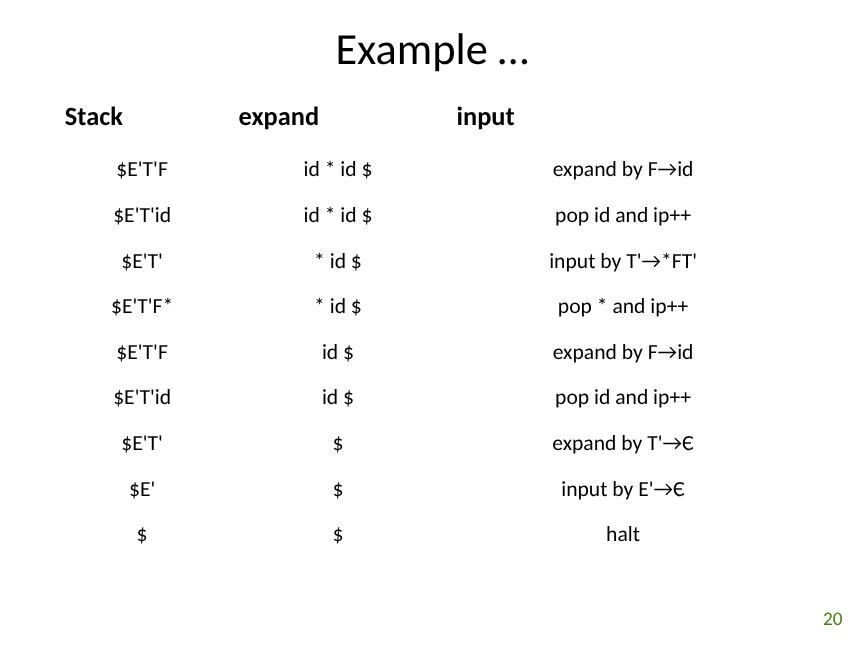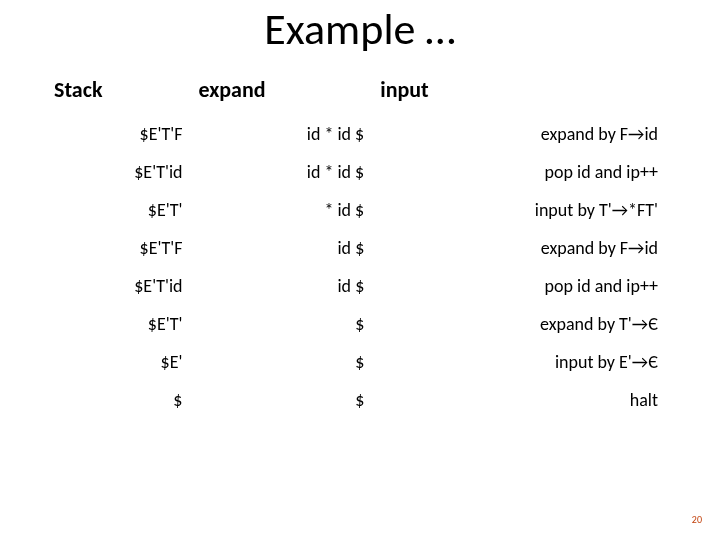--- a/index.html
+++ b/index.html
@@ -13,56 +13,56 @@
     overflow: hidden;
   }
   .slide {
     width: 720px;
     height: 540px;
     position: relative;
     box-sizing: border-box;
   }
   .title {
     text-align: center;
-    font-size: 44px;
+    font-size: 37px;
     font-weight: 400;
-    padding-top: 2px;
+    padding-top: 18px;
     padding-bottom: 10px;
   }
   table.parse {
     border-collapse: collapse;
     margin-left: 50px;
     margin-top: 4px;
     width: 620px;
   }
   table.parse th {
     text-align: left;
     font-size: 22px;
     font-weight: 700;
     padding: 6px 12px 12px 4px;
     vertical-align: top;
   }
   table.parse td {
-    text-align: right;
+    text-align: center;
     font-size: 18px;
     font-weight: 400;
     padding: 8px 12px 8px 4px;
     vertical-align: top;
     white-space: nowrap;
     margin-top: 26px;
   }
   .col-stack  { width: 140px; }
   .col-input  { width: 180px; }
   .col-action { width: 300px; }
   .page-num {
     position: absolute;
     right: 18px;
     bottom: 14px;
-    font-size: 10px;
-    color: #c2410c;
+    font-size: 16px;
+    color: #4d7c0f;
   }
 </style>
 </head>
 <body>
 
 <div class="slide">
 
   <div class="title">Example …</div>
 
   <table class="parse">
@@ -83,20 +83,25 @@
         <td>$E'T'id</td>
         <td>id * id $</td>
         <td>pop id and ip++</td>
       </tr>
       <tr>
         <td>$E'T'</td>
         <td>* id $</td>
         <td>input by T'→*FT'</td>
       </tr>
       <tr>
+        <td>$E'T'F*</td>
+        <td>* id $</td>
+        <td>pop * and ip++</td>
+      </tr>
+      <tr>
         <td>$E'T'F</td>
         <td>id $</td>
         <td>expand by F→id</td>
       </tr>
       <tr>
         <td>$E'T'id</td>
         <td>id $</td>
         <td>pop id and ip++</td>
       </tr>
       <tr>

